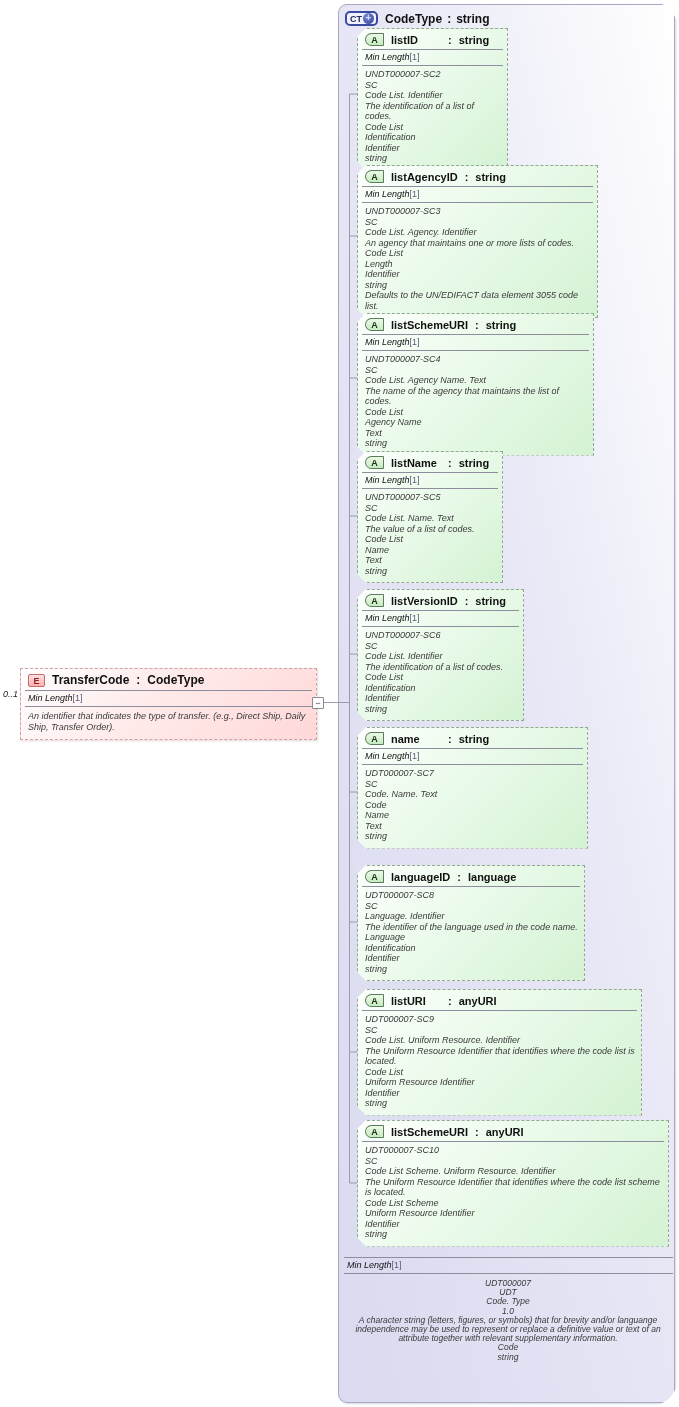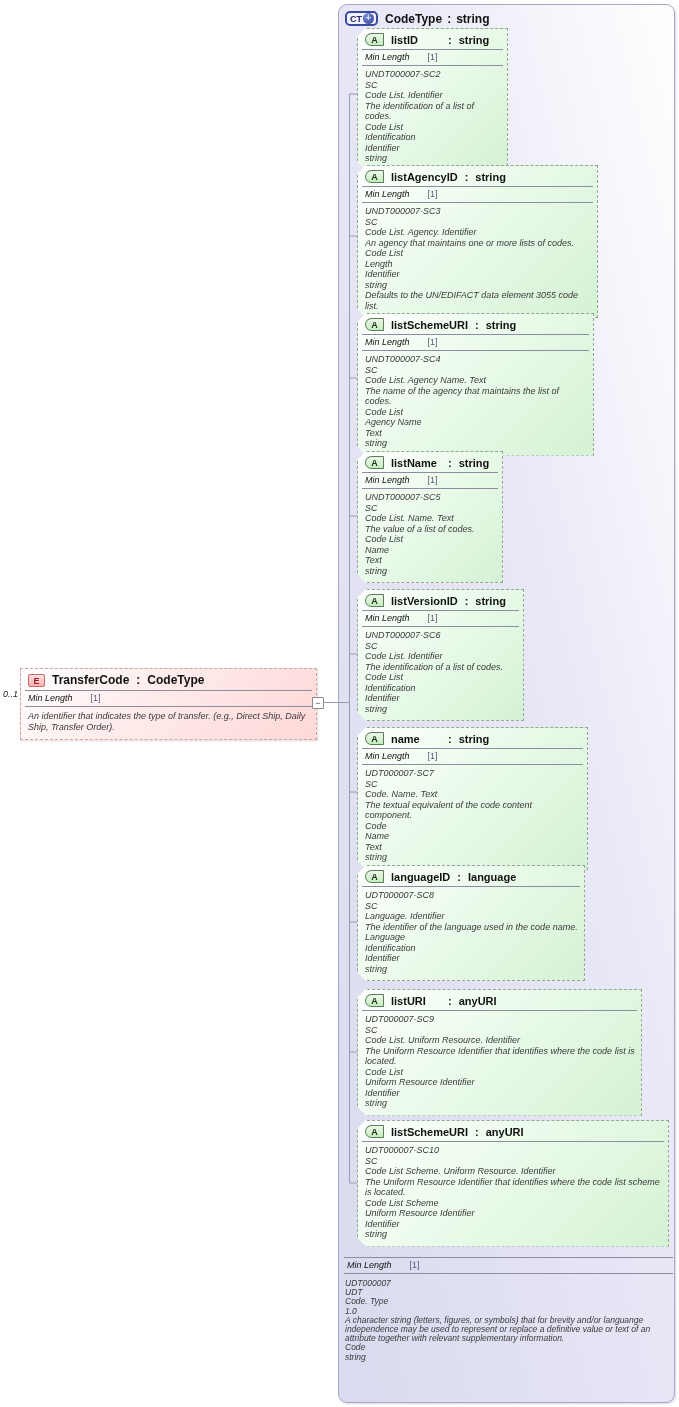--- a/index.html
+++ b/index.html
@@ -1,17 +1,17 @@
 <!DOCTYPE html>
 <html><head>
 <meta charset="utf-8">
 <style>
   html,body{margin:0;padding:0;background:#ffffff;}
   *{box-sizing:border-box;}
-  .canvas{position:relative;width:679px;height:1407px;font-family:"Liberation Sans",sans-serif;overflow:hidden;background:#fff;}
+  .canvas{position:relative;width:679px;height:1407px;font-family:"Liberation Sans",sans-serif;overflow:hidden;background:#fff;border-radius:32px;}
 
   
   .ct-container{
     position:absolute;left:338px;top:4px;width:337px;height:1399px;
     border:1px solid #a8a8c4;border-radius:9px;
     background:linear-gradient(to top right,#dadaf0 0%,#e7e7f6 55%,#ffffff 100%);
     box-shadow:1px 1px 2px rgba(100,100,140,.25);
   }
   .ct-header{position:absolute;left:6px;top:6px;display:flex;align-items:center;gap:7px;}
   .ct-badge{display:inline-flex;align-items:center;height:15px;padding:0 2px 0 3px;
@@ -31,21 +31,21 @@
     border:1px dashed #94a694;
     background:linear-gradient(135deg,#fdfffd 0%,#ecfbec 40%,#d4f2d4 100%);
     clip-path:polygon(9px 0,100% 0,100% 100%,9px 100%,0 calc(100% - 9px),0 9px);
   }
   .box-title{display:flex;align-items:center;gap:7px;padding:4px 6px 3px 7px;}
   .a-badge{flex:0 0 auto;width:19px;height:13px;border:1px solid #5a7c5a;border-radius:7px 1px 1px 7px;
     background:linear-gradient(#eef9e8,#c6ecc0);color:#1d2d1d;font-size:9px;font-weight:bold;
     text-align:center;line-height:12px;}
   .nm{font-size:11px;font-weight:bold;color:#111;min-width:50px;display:inline-block;}
   .sep,.tp{font-size:11px;font-weight:bold;color:#111;}
-  .facet{display:flex;gap:18px;margin:0 4px;padding:2px 3px 3px;
+  .facet{display:flex;margin:0 4px;padding:2px 3px 3px;
     border-top:1px solid #8d8d9e;border-bottom:1px solid #8d8d9e;
     font-size:9px;font-style:italic;color:#111;}
   .facet-val{font-style:normal;color:#5a5a78;}
   .hr{margin:0 4px;border-top:1px solid #8d8d9e;}
   .annot{padding:3px 6px 6px 7px;font-size:9px;font-style:italic;line-height:10.5px;color:#3a3a3a;}
 
   
   .elem-box{
     position:absolute;left:20px;top:668px;width:297px;
     border:1px dashed #cfa3a3;
@@ -60,21 +60,21 @@
   .elem-annot{padding:4px 6px 6px 7px;font-size:9px;font-style:italic;line-height:11px;color:#3a3a3a;}
 
   .cardinality{position:absolute;left:3px;top:689px;font-size:9px;font-style:italic;color:#222;}
 
   .handle{position:absolute;left:312px;top:697px;width:12px;height:12px;border:1px solid #8a8a8a;
     background:#ffffff;font-size:9px;line-height:10px;text-align:center;color:#444;border-radius:1px;}
 
   
   .bottom-facts{position:absolute;left:344px;top:1257px;width:329px;}
   .bottom-facts .facet{margin:0;}
-  .annot-bottom{padding:5px 2px 0 1px;font-size:8.5px;font-style:italic;line-height:9.2px;color:#3a3a3a;}
+  .annot-bottom{padding:5px 2px 0 1px;font-size:8.5px;font-style:italic;line-height:9.2px;color:#3a3a3a;text-align:center;}
 </style>
 </head>
 <body>
 
 <div class="canvas">
 
   <div class="ct-container">
     <div class="ct-header">
       <span class="ct-badge">
           <span class="ct-txt">CT</span>
@@ -219,21 +219,20 @@
       <span class="tp">string</span>
     </div>
     <div class="facet">
       <span class="facet-name">Min Length</span>
       <span class="facet-val">[1]</span>
     </div>
     <div class="annot">
         <div>UDT000007-SC7</div>
         <div>SC</div>
         <div>Code. Name. Text</div>
-        <div>The textual equivalent of the code content component.</div>
         <div>Code</div>
         <div>Name</div>
         <div>Text</div>
         <div>string</div>
       </div>
   </div>
 
   <div class="attr-box" style="left:357px;top:865px;width:228px">
     <div class="box-title">
       <span class="a-badge">A</span>

